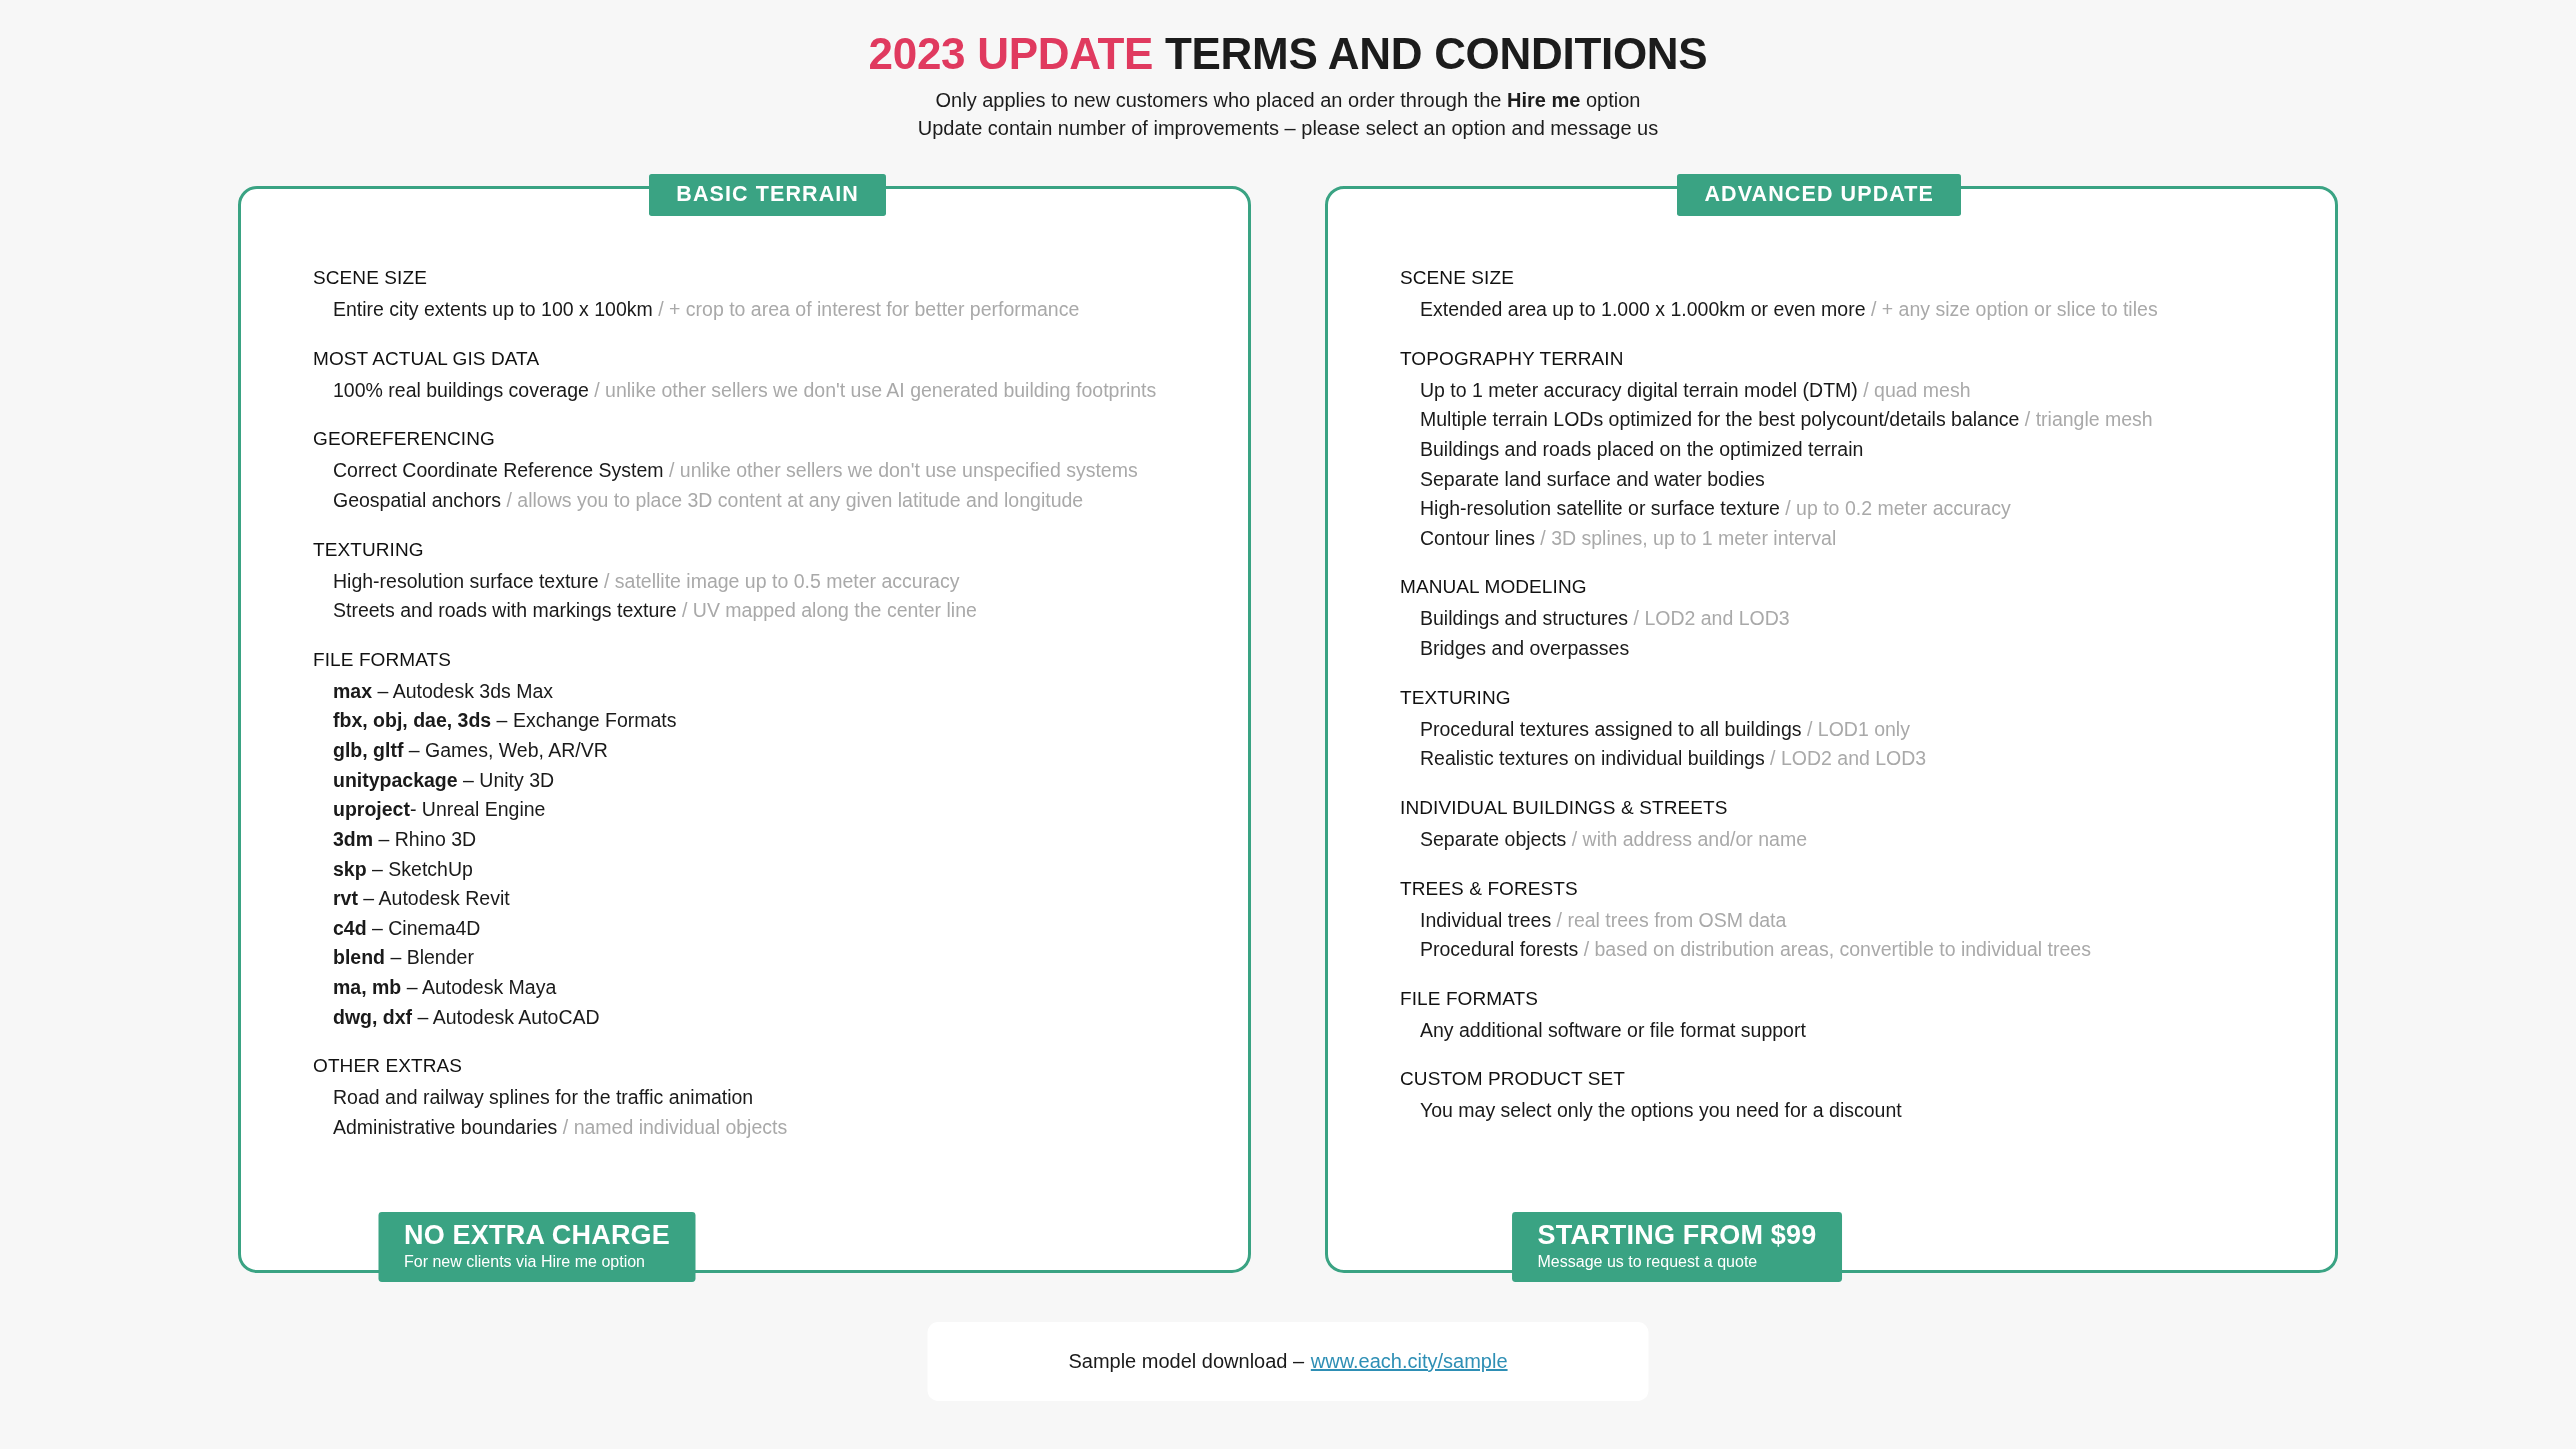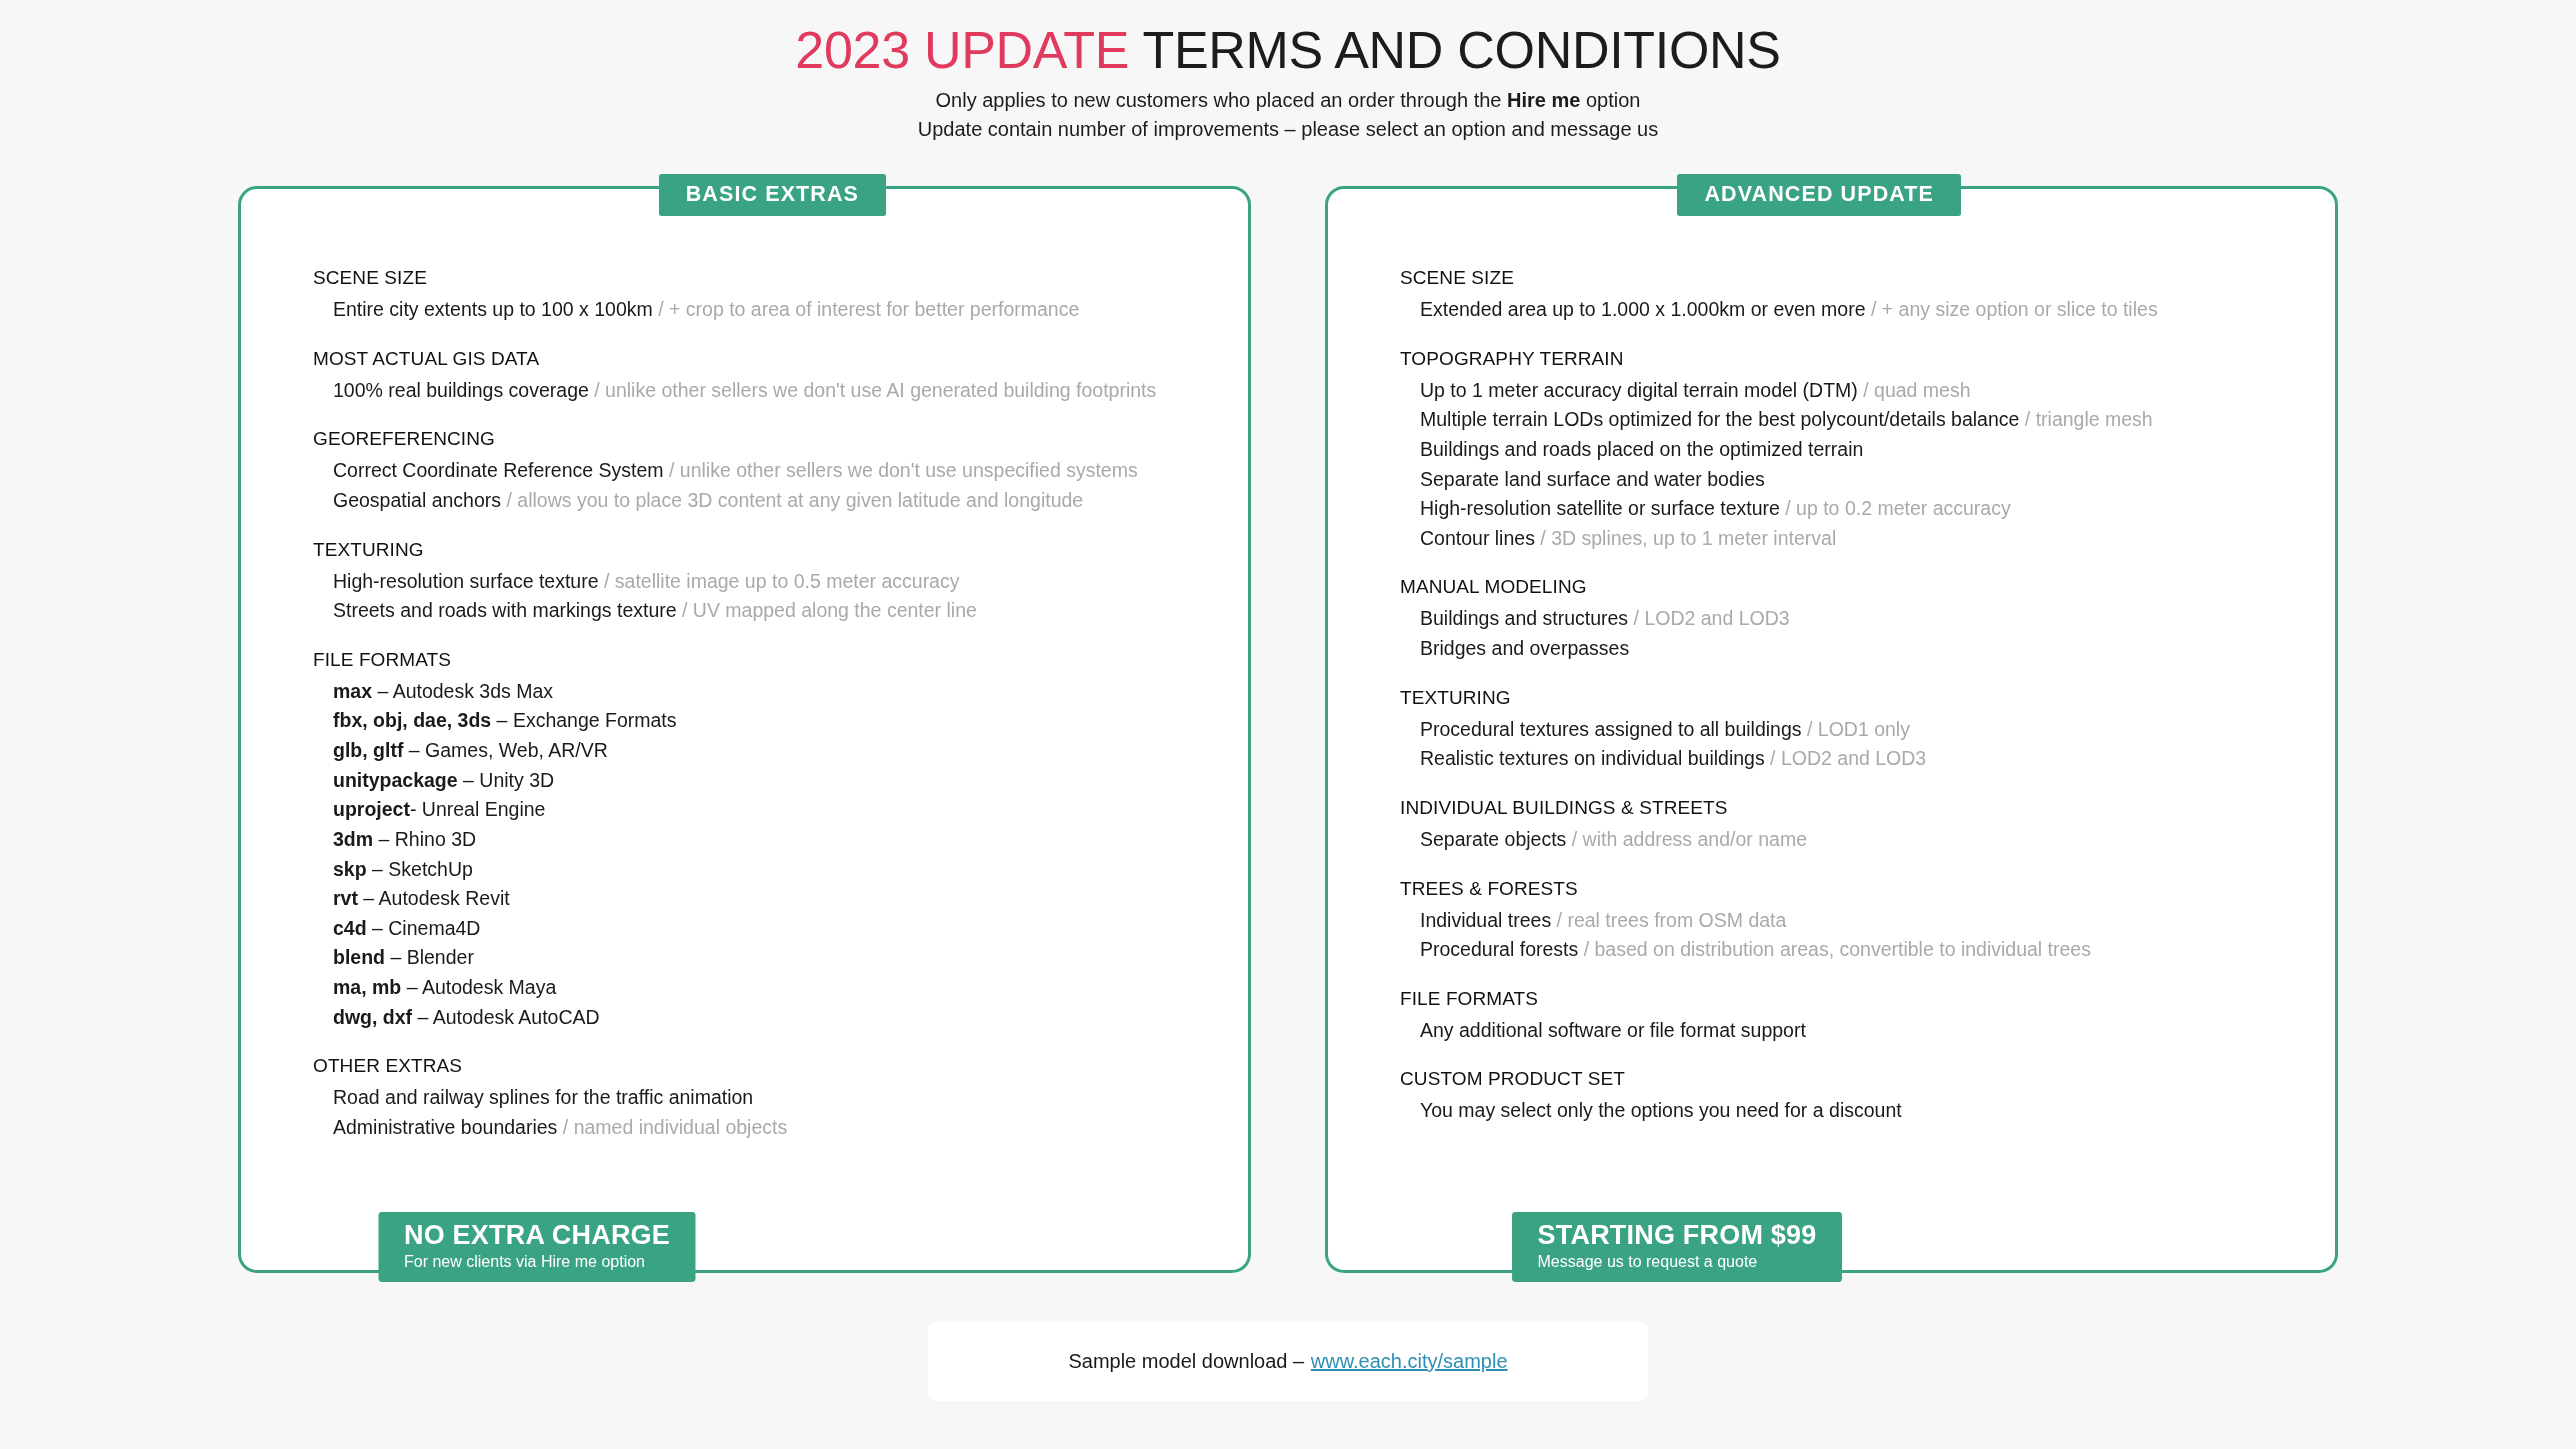--- a/index.html
+++ b/index.html
@@ -11,25 +11,26 @@
   }
   body { position: relative; overflow: hidden; }
 
   
   .header {
     width: 100%;
     text-align: center;
     padding-top: 23px;
   }
   .header h1 {
-    font-size: 52px;
-    font-weight: 400;
+    font-size: 44px;
+    font-weight: 700;
     letter-spacing: -0.3px;
     color: #1c1c1c;
     line-height: 1.05;
+    margin-top: 8px;
   }
   .header h1 .accent { color: #e03a5f; }
   .header .sub {
     font-size: 20px;
     color: #1c1c1c;
     margin-top: 8.7px;
     line-height: 1.42;
     font-weight: 400;
   }
   .header .sub b { font-weight: 700; }
@@ -151,21 +152,21 @@
     <div>
       <span>Only applies to new customers who placed an order through the </span><b>Hire me</b><span> option</span>
     </div>
     <div>Update contain number of improvements – please select an option and message us</div>
   </div>
 </div>
 
 <div class="cards">
 
   <div class="card basic">
-    <div class="card-title">BASIC EXTRAS</div>
+    <div class="card-title">BASIC TERRAIN</div>
     <div class="card-body">
         <div class="group">
           <div class="group-title">SCENE SIZE</div>
           <div class="line"><span>Entire city extents up to 100 x 100km</span><span class="muted"> / + crop to area of interest for better performance</span></div>
         </div>
         <div class="group">
           <div class="group-title">MOST ACTUAL GIS DATA</div>
           <div class="line"><span>100% real buildings coverage</span><span class="muted"> / unlike other sellers we don't use AI generated building footprints</span></div>
         </div>
         <div class="group">

